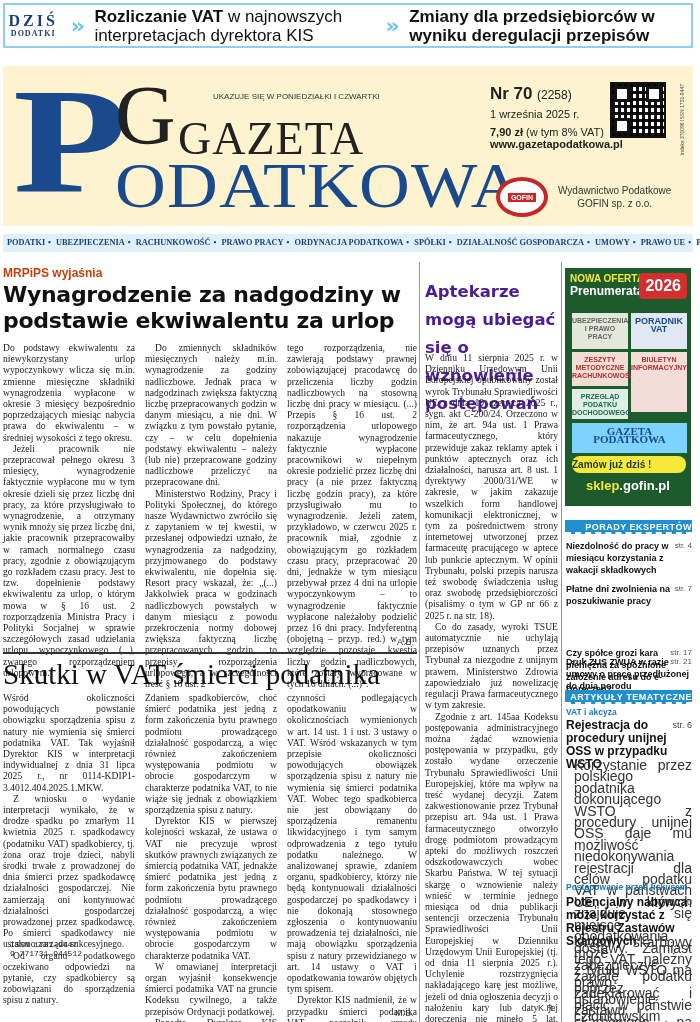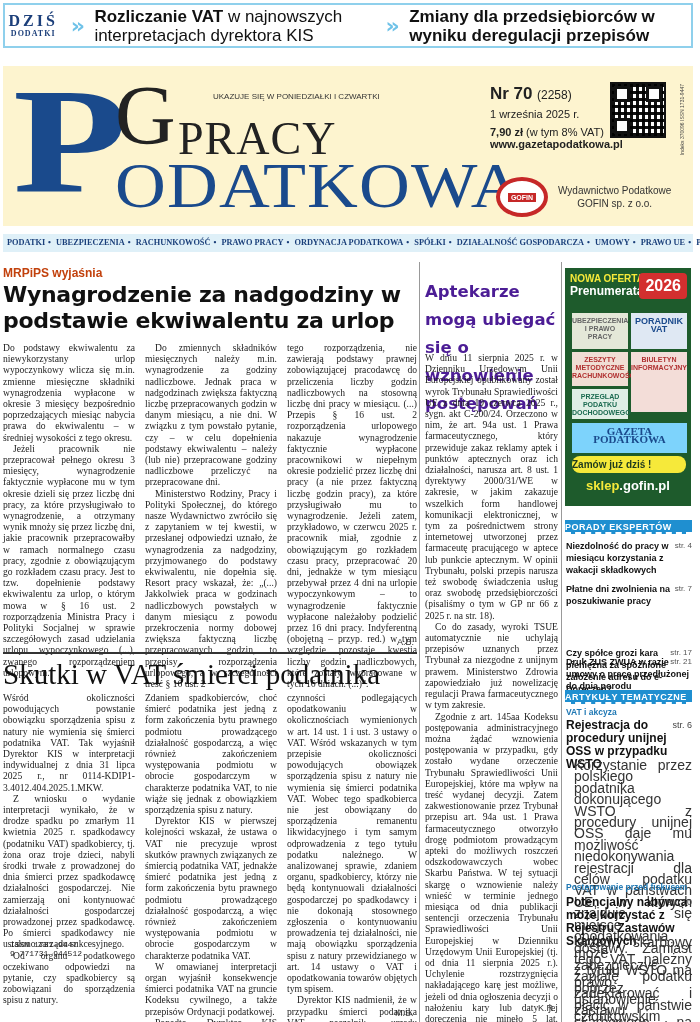--- a/index.html
+++ b/index.html
@@ -45,21 +45,21 @@
 .h2{position:absolute;left:3px;top:657px;font-size:29px;line-height:34px;color:#111;font-family:"Liberation Serif",serif}
 .apt{position:absolute;left:425px;top:278px;width:132px;font-family:"DejaVu Sans",sans-serif;font-weight:bold;font-size:16.5px;line-height:28px;color:#4c1d95}
 .ad{position:absolute;left:565px;top:268px;width:126px;height:238px;background:#1e5b2c;padding:5px}
 .ad .no{color:#f6e93a;font-family:"Liberation Sans",sans-serif;font-weight:bold;font-size:10px}
 .ad .pr{color:#fff;font-family:"Liberation Sans",sans-serif;font-weight:bold;font-size:12px}
 .ad .yr{position:absolute;right:4px;top:5px;background:#d32f2f;color:#fff;font-family:"Liberation Sans",sans-serif;font-weight:bold;font-size:16px;padding:4px 6px;border-radius:4px}
 .mag{position:absolute;font-family:"Liberation Sans",sans-serif;font-weight:bold;font-size:7px;text-align:center;padding-top:4px;line-height:8px}
 .ad .zam{position:absolute;left:7px;top:188px;width:114px;height:17px;background:#f6e93a;border-radius:8px;color:#1e3a1e;font-family:"Liberation Sans",sans-serif;font-weight:bold;font-size:10px;line-height:17px}
 .ad .sk{position:absolute;left:0;top:210px;width:126px;text-align:center;color:#f6e93a;font-family:"Liberation Sans",sans-serif;font-weight:bold;font-size:13px}
 .ad .sk b{color:#fff}
-.bar{position:absolute;left:565px;width:127px;height:14px;background:#1f8fd0;color:#fff;text-align:left;font-family:"Liberation Sans",sans-serif;font-weight:bold;font-size:9px;line-height:14px;letter-spacing:0.5px;border-bottom:2px dashed #fff}
+.bar{position:absolute;left:565px;width:127px;height:14px;background:#1f8fd0;color:#fff;text-align:right;font-family:"Liberation Sans",sans-serif;font-weight:bold;font-size:9px;line-height:14px;letter-spacing:0.5px;border-bottom:2px dashed #fff}
 .tip{position:absolute;left:566px;width:126px;font-family:"Liberation Sans",sans-serif;font-weight:bold;font-size:9px;line-height:12px;color:#111}
 .tip .pg{position:absolute;right:0;top:0;font-weight:normal;font-size:8px;color:#555}
 .sec{position:absolute;left:566px;font-family:"Liberation Sans",sans-serif;font-weight:bold;font-size:8.5px;color:#1f78b4}
 .ah{position:absolute;left:566px;width:126px;font-family:"Liberation Sans",sans-serif;font-weight:bold;font-size:12px;line-height:13px;color:#111}
 .ah .pg{position:absolute;right:0;top:0;font-weight:normal;font-size:9px;color:#444}
 .at{position:absolute;left:574px;width:118px;font-family:"Liberation Sans",sans-serif;font-size:14px;line-height:11.4px;text-align:justify;color:#333}
 .barcode{position:absolute;left:10px;top:940px;width:110px;height:75px}
 .barcode .lbl{font-family:"Liberation Mono",monospace;font-size:8px;color:#222}
 .barcode .bc{height:48px;background:repeating-linear-gradient(90deg,#111 0 1px,#fff 1px 2px,#111 2px 4px,#fff 4px 5px,#111 5px 6px,#fff 6px 8px)}
 </style>
@@ -73,21 +73,21 @@
   </div>
   <div class="chev">»</div>
   <div class="teaser t1"><b>Rozliczanie VAT</b><span> w najnowszych interpretacjach dyrektora KIS</span></div>
   <div class="chev">»</div>
   <div class="teaser t2">Zmiany dla przedsiębiorców w wyniku deregulacji przepisów</div>
 </div>
 
 <div class="mast">
   <div class="bigP">P</div>
   <div class="bigG">G</div>
-  <div class="azeta">PRACY</div>
+  <div class="azeta">GAZETA</div>
   <div class="odat">ODATKOWA</div>
   <div class="uk">UKAZUJE SIĘ W PONIEDZIAŁKI I CZWARTKI</div>
   <div class="nr">
     <div><span class="n">Nr 70</span> <span class="s">(2258)</span></div>
     <div class="d">1 września 2025 r.</div>
     <div class="p"><b>7,90 zł</b> <span>(w tym 8% VAT)</span></div>
     <div class="w">www.gazetapodatkowa.pl</div>
   </div>
   <div class="qr">
     <i style="left:2px;top:2px"></i>

